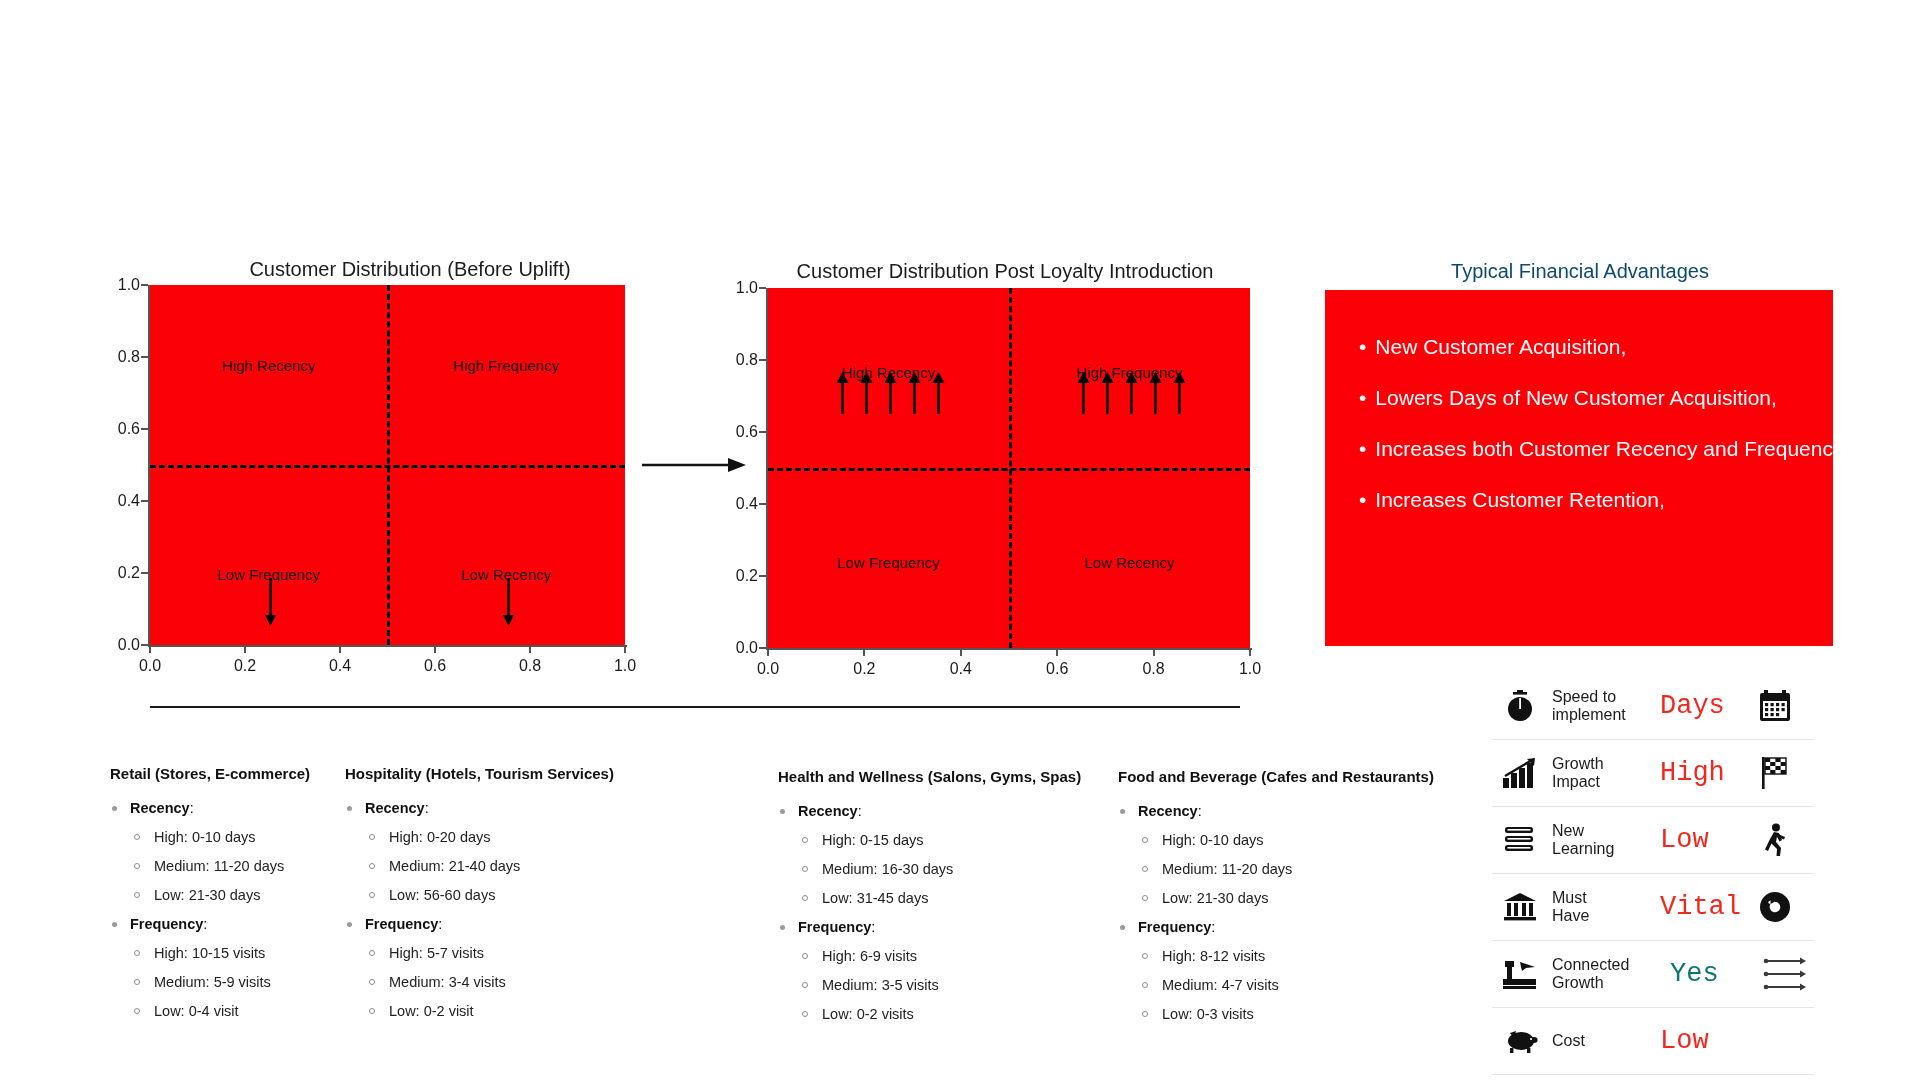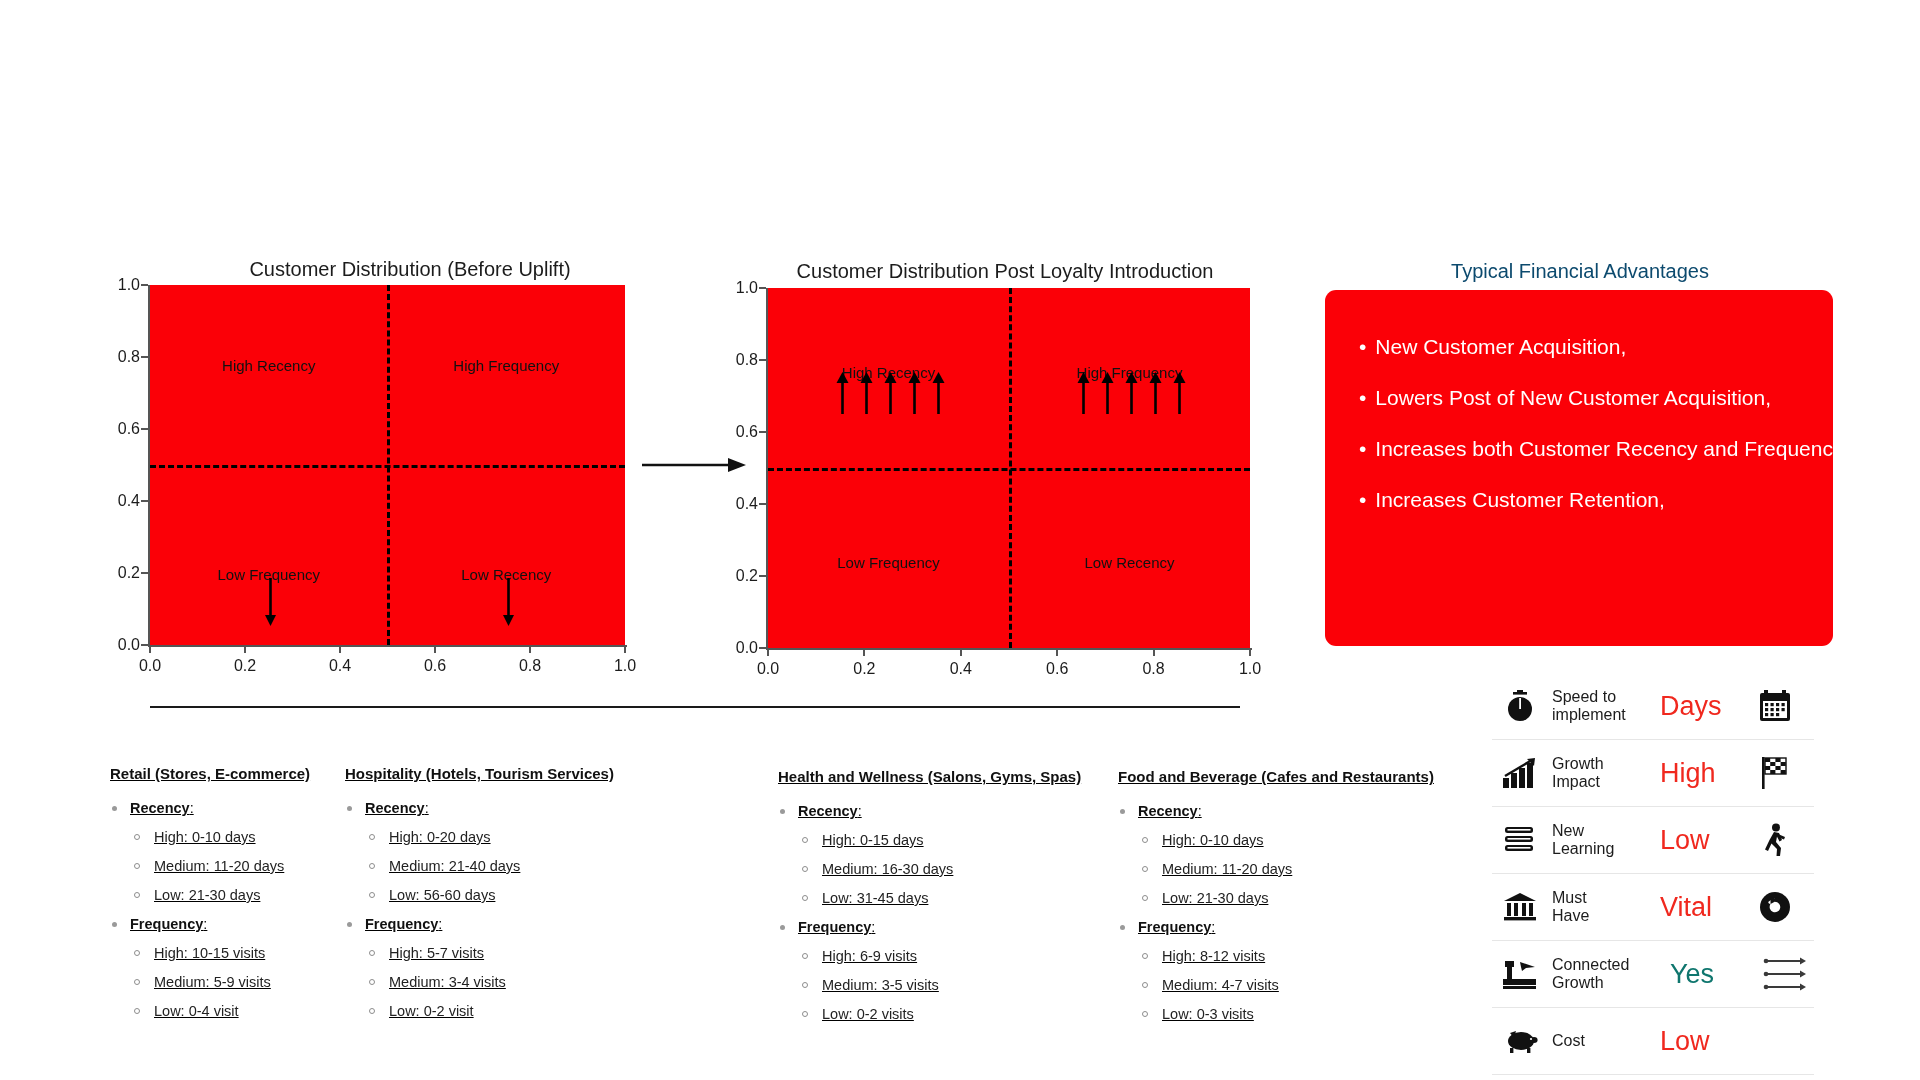--- a/index.html
+++ b/index.html
@@ -110,21 +110,21 @@
   }
   .adv-item .bullet { margin-right: 9px; }
 
   
   .divider {
     position: absolute;
     height: 2px; background: #1a1a1a;
   }
 
   
-  .col { position: absolute; text-decoration: underline; }
+  .col { position: absolute; }
   .col-head {
     font-size: 15px; font-weight: 700; color: #111;
     white-space: nowrap; margin-bottom: 18px;
   }
   .lvl1 {
     position: relative;
     font-size: 14.5px; font-weight: 700; color: #111;
     padding-left: 20px; margin: 0 0 13px 0;
     white-space: nowrap;
   }
@@ -161,20 +161,21 @@
   }
   .icell-label {
     flex: 0 0 104px;
     font-size: 16px; line-height: 1.12; color: #1c1c1c;
     padding-left: 4px;
   }
   .icell-value {
     flex: 0 0 92px;
     font-size: 27px; color: #f0281e; text-align: left;
     padding-left: 8px;
+    font-family: Liberation Mono, monospace;
   }
   .icell-right {
     flex: 0 0 62px; display: flex; align-items: center; justify-content: center;
   }
 </style>
 </head>
 <body>
 
 <div class="page">
 
@@ -304,24 +305,24 @@
           <polygon points="74.5,11 80.5,0 86.5,11" fill="#000"></polygon>
           <line x1="104.5" x2="104.5" stroke="#000" stroke-width="2.6" y1="42" y2="9"></line>
           <polygon points="98.5,11 104.5,0 110.5,11" fill="#000"></polygon>
         </svg>
         <div class="qlabel" style="left: 888.5px; top: 554.4px;">Low Frequency</div>
         <div class="qlabel" style="left: 1129.5px; top: 554.4px;">Low Recency</div>
       </div>
   </div>
 
   <div class="adv-title" style="left:1325px; top:260px; width:510px;">Typical Financial Advantages</div>
-  <div class="adv-box" style="left:1325px; top:290px; width:508px; height:356px;border-radius:11px;">
+  <div class="adv-box" style="left:1325px; top:290px; width:508px; height:356px;">
     <div id="adv-list">
         <div class="adv-item"><span class="bullet">•</span><span>New Customer Acquisition,</span></div>
-        <div class="adv-item"><span class="bullet">•</span><span>Lowers Post of New Customer Acquisition,</span></div>
+        <div class="adv-item"><span class="bullet">•</span><span>Lowers Days of New Customer Acquisition,</span></div>
         <div class="adv-item"><span class="bullet">•</span><span>Increases both Customer Recency and Frequency,</span></div>
         <div class="adv-item"><span class="bullet">•</span><span>Increases Customer Retention,</span></div>
       </div>
   </div>
 
   <div class="divider" style="left:150px; top:706px; width:1090px;"></div>
 
   <div id="segments">
       <div class="col" style="left: 110px; top: 765px;">
         <div class="col-head">Retail (Stores, E-commerce)</div>

